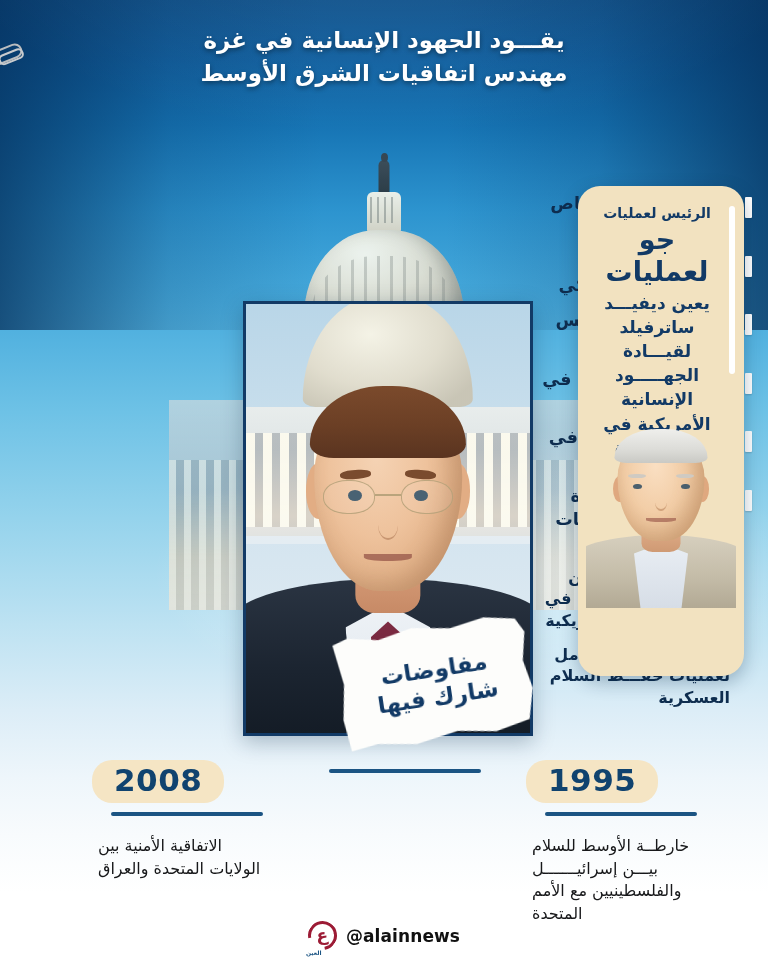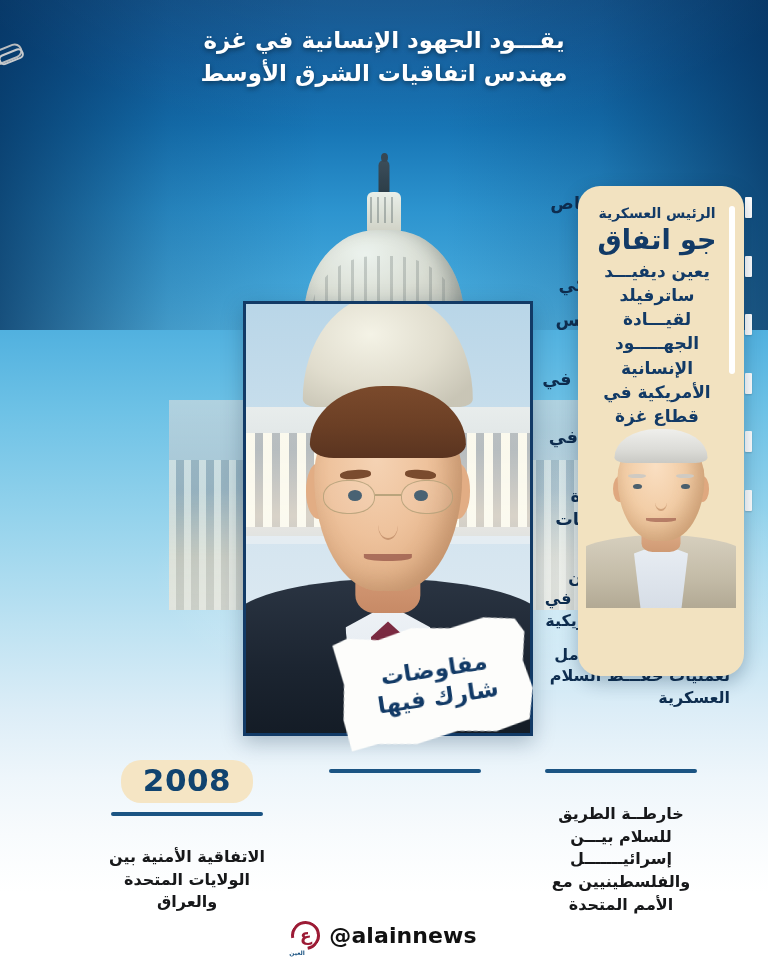--- a/index.html
+++ b/index.html
@@ -448,41 +448,41 @@
     color:#123a66; font-weight:bold;
     font-size:25px; line-height:1.15;
   }
 
   
   .timeline {
     position:absolute; left:0; bottom:0; width:768px; height:200px;
     z-index:7;
   }
   .tl-col {
-    position:absolute; top:0; width:190px; text-align:center;
+    position:absolute; top:0; width:190px; text-align:left;
   }
   .tl-col.c1 { right:486px; }   
   .tl-col.c2 { right:268px; }   
   .tl-col.c3 { right:52px;  }   
   .tl-year {
     display:inline-block;
     background:#F5E5C4;
     color:#10436f;
     font-size:31px; font-weight:bold;
     padding:2px 22px 5px 22px;
     border-radius:20px;
     letter-spacing:0.5px;
   }
   .tl-rule {
     width:152px; height:4px; background:#1b5483;
     margin:9px auto 0 auto; border-radius:2px;
   }
   .tl-desc {
-    margin-top:30px;
-    font-size:16px; font-weight:bold; color:#17181a;
+    margin-top:19px;
+    font-size:16px; font-weight:normal; color:#17181a;
     line-height:1.42;
     padding:0 6px;
   }
 
   
   .brand {
     position:absolute; left:0; right:0; bottom:10px;
     display:flex; align-items:center; justify-content:center;
     gap:9px; direction:ltr;
     z-index:9;
@@ -503,21 +503,21 @@
     color:#9c1b35; font-size:17px; font-weight:bold;
     font-family:"DejaVu Sans",sans-serif;
     padding-bottom:1px;
   }
   .brand-sub {
     position:absolute; left:-2px; bottom:-6px;
     font-size:6px; color:#1b5483; font-weight:bold;
     letter-spacing:0.3px;
   }
   .brand-handle {
-    font-size:22px; font-weight:bold; color:#111; letter-spacing:0.1px;
+    font-size:17px; font-weight:bold; color:#111; letter-spacing:0.1px;
   }
 </style>
 </head>
 <body>
 
 <div class="poster">
 
   <div class="capitol">
     <div class="cap-statue"></div>
     <div class="cap-lantern"></div>
@@ -610,22 +610,22 @@
     <div class="note-text">
       <span>مفاوضات</span>
       <span>شارك فيها</span>
     </div>
   </div>
   <div class="clip"></div>
 
   <div class="biden-card">
     <div class="biden-accent"></div>
     <div class="biden-text">
-      <div class="biden-pres">الرئيس العسكرية</div>
-      <div class="biden-name">جو اتفاق</div>
+      <div class="biden-pres">الرئيس لعمليات</div>
+      <div class="biden-name">جو لعمليات</div>
       <div class="biden-desc">يعين ديفيـــد ساترفيلد لقيـــادة الجهـــــود الإنسانية الأمريكية في قطاع غزة</div>
     </div>
 
     <div class="biden-photo">
       <div class="b-suit"></div>
       <div class="b-shirt"></div>
       <div class="b-neck"></div>
       <div class="b-ear-l"></div>
       <div class="b-ear-r"></div>
       <div class="b-head"></div>
@@ -638,22 +638,23 @@
       <div class="b-mouth"></div>
     </div>
 
     <div class="biden-date">
     </div>
   </div>
 
   <div class="timeline">
 
     <div class="tl-col c3">
+      <div class="tl-year">1995</div>
       <div class="tl-rule"></div>
-      <div class="tl-desc">خارطــة الطريق للسلام بيـــن إسرائيـــــــل والفلسطينيين مع الأمم المتحدة</div>
+      <div class="tl-desc">خارطــة الأوسط للسلام بيـــن إسرائيـــــــل والفلسطينيين مع الأمم المتحدة</div>
     </div>
 
     <div class="tl-col c2">
       <div class="tl-rule"></div>
     </div>
 
     <div class="tl-col c1">
       <div class="tl-year">2008</div>
       <div class="tl-rule"></div>
       <div class="tl-desc">الاتفاقية الأمنية بين الولايات المتحدة والعراق</div>

